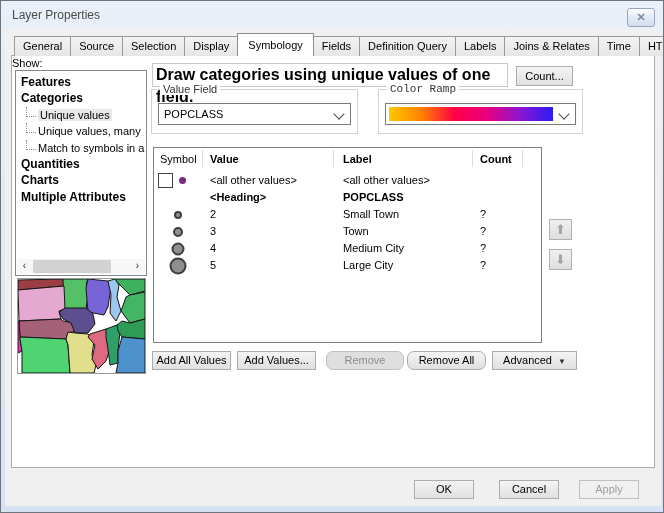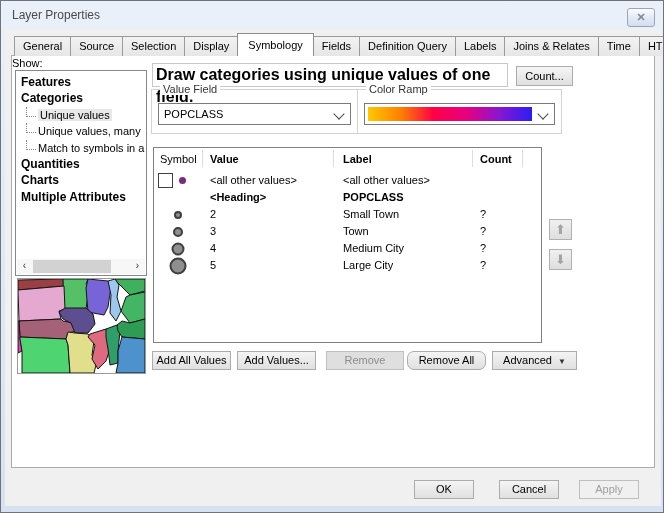--- a/index.html
+++ b/index.html
@@ -35,26 +35,26 @@
     font-size:10px;color:#333;cursor:pointer;}
   .scroll-thumb{position:absolute;left:16px;top:1px;width:78px;height:13px;background:#D2D2D2;cursor:pointer;}
 
   .map{left:16px;top:277px;width:127px;height:94px;border:1px solid #9A9A9A;box-sizing:content-box;
     background:#fff;overflow:hidden;}
 
   .headingbox{left:151px;top:62px;width:356px;height:24px;background:#fff;border:1px solid #C8C8C8;
     box-sizing:border-box;font-weight:bold;font-size:16px;line-height:22px;padding-left:3px;}
   .btn{box-sizing:border-box;border:1px solid #ACACAC;background:linear-gradient(#F4F4F4,#E8E8E8 60%,#E0E0E0);
     text-align:center;cursor:pointer;color:#000;}
-  .btn.disabled{background:#DFDFDF;border-color:#C0C0C0;color:#8C8C8C;cursor:default;}
+  .btn.disabled{background:#DFDFDF;border-color:#C0C0C0;color:#8C8C8C;cursor:default;border-radius:7px;}
   .import{left:515px;top:65px;width:57px;height:20px;line-height:18px;}
 
   .groupbox{border:1px solid #D3D3D3;box-sizing:border-box;}
   .gb-vf{left:150px;top:88px;width:207px;height:45px;}
-  .gb-cr{left:356px;top:88px;width:205px;height:45px;}
+  .gb-cr{left:377px;top:88px;width:205px;height:45px;font-family:Liberation Mono, monospace;}
   .gb-label{position:absolute;top:-7px;left:8px;background:#fff;padding:0 3px;color:#333;}
   .combo{position:absolute;left:6px;top:13px;right:6px;height:22px;border:1px solid #7A7A7A;background:#fff;
     box-sizing:border-box;cursor:pointer;}
   .combo-text{position:absolute;left:5px;top:0;line-height:20px;}
   .chev{position:absolute;right:7px;top:6px;width:7px;height:7px;border-right:1.4px solid #4A4A4A;
     border-bottom:1.4px solid #4A4A4A;transform:rotate(45deg);}
   .ramp-swatch{position:absolute;left:3px;top:3px;right:22px;bottom:3px;}
 
   .tablebox{left:152px;top:146px;width:389px;height:196px;background:#fff;border:1px solid #808080;
     box-sizing:border-box;}

